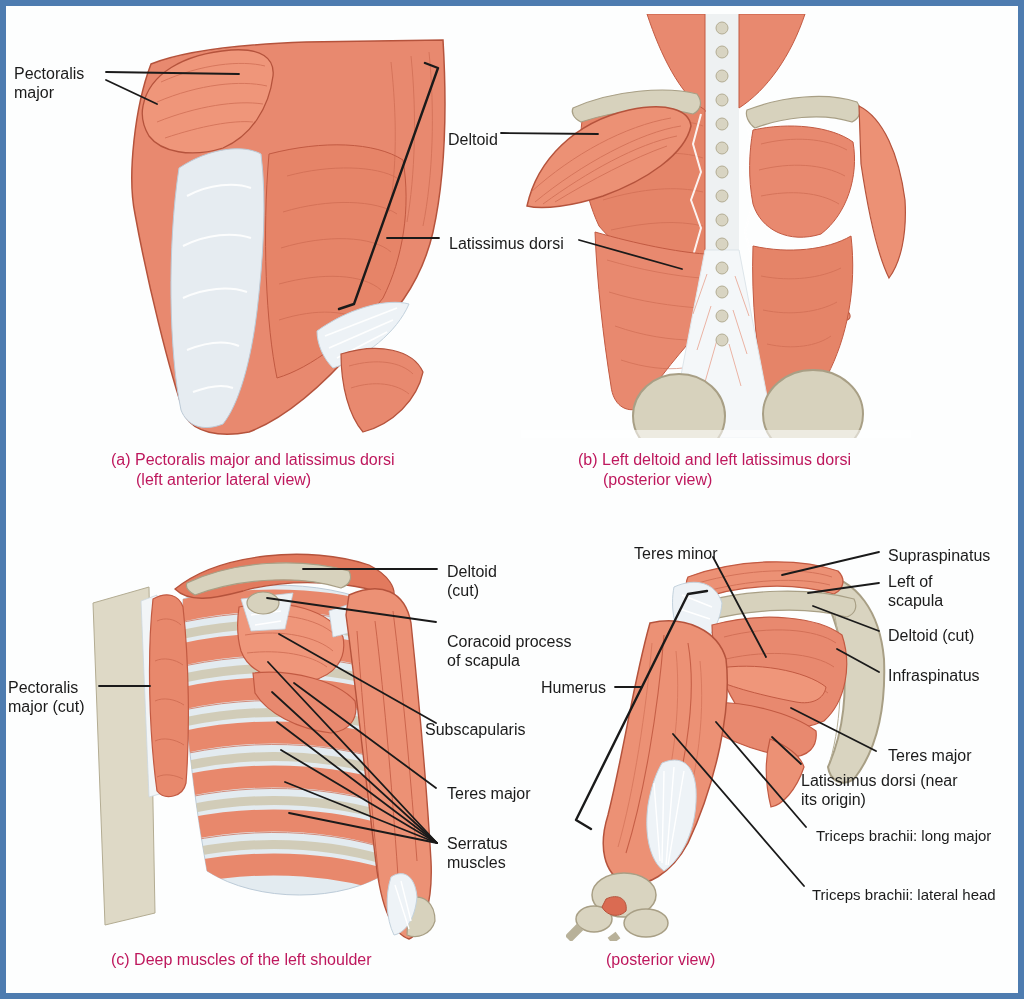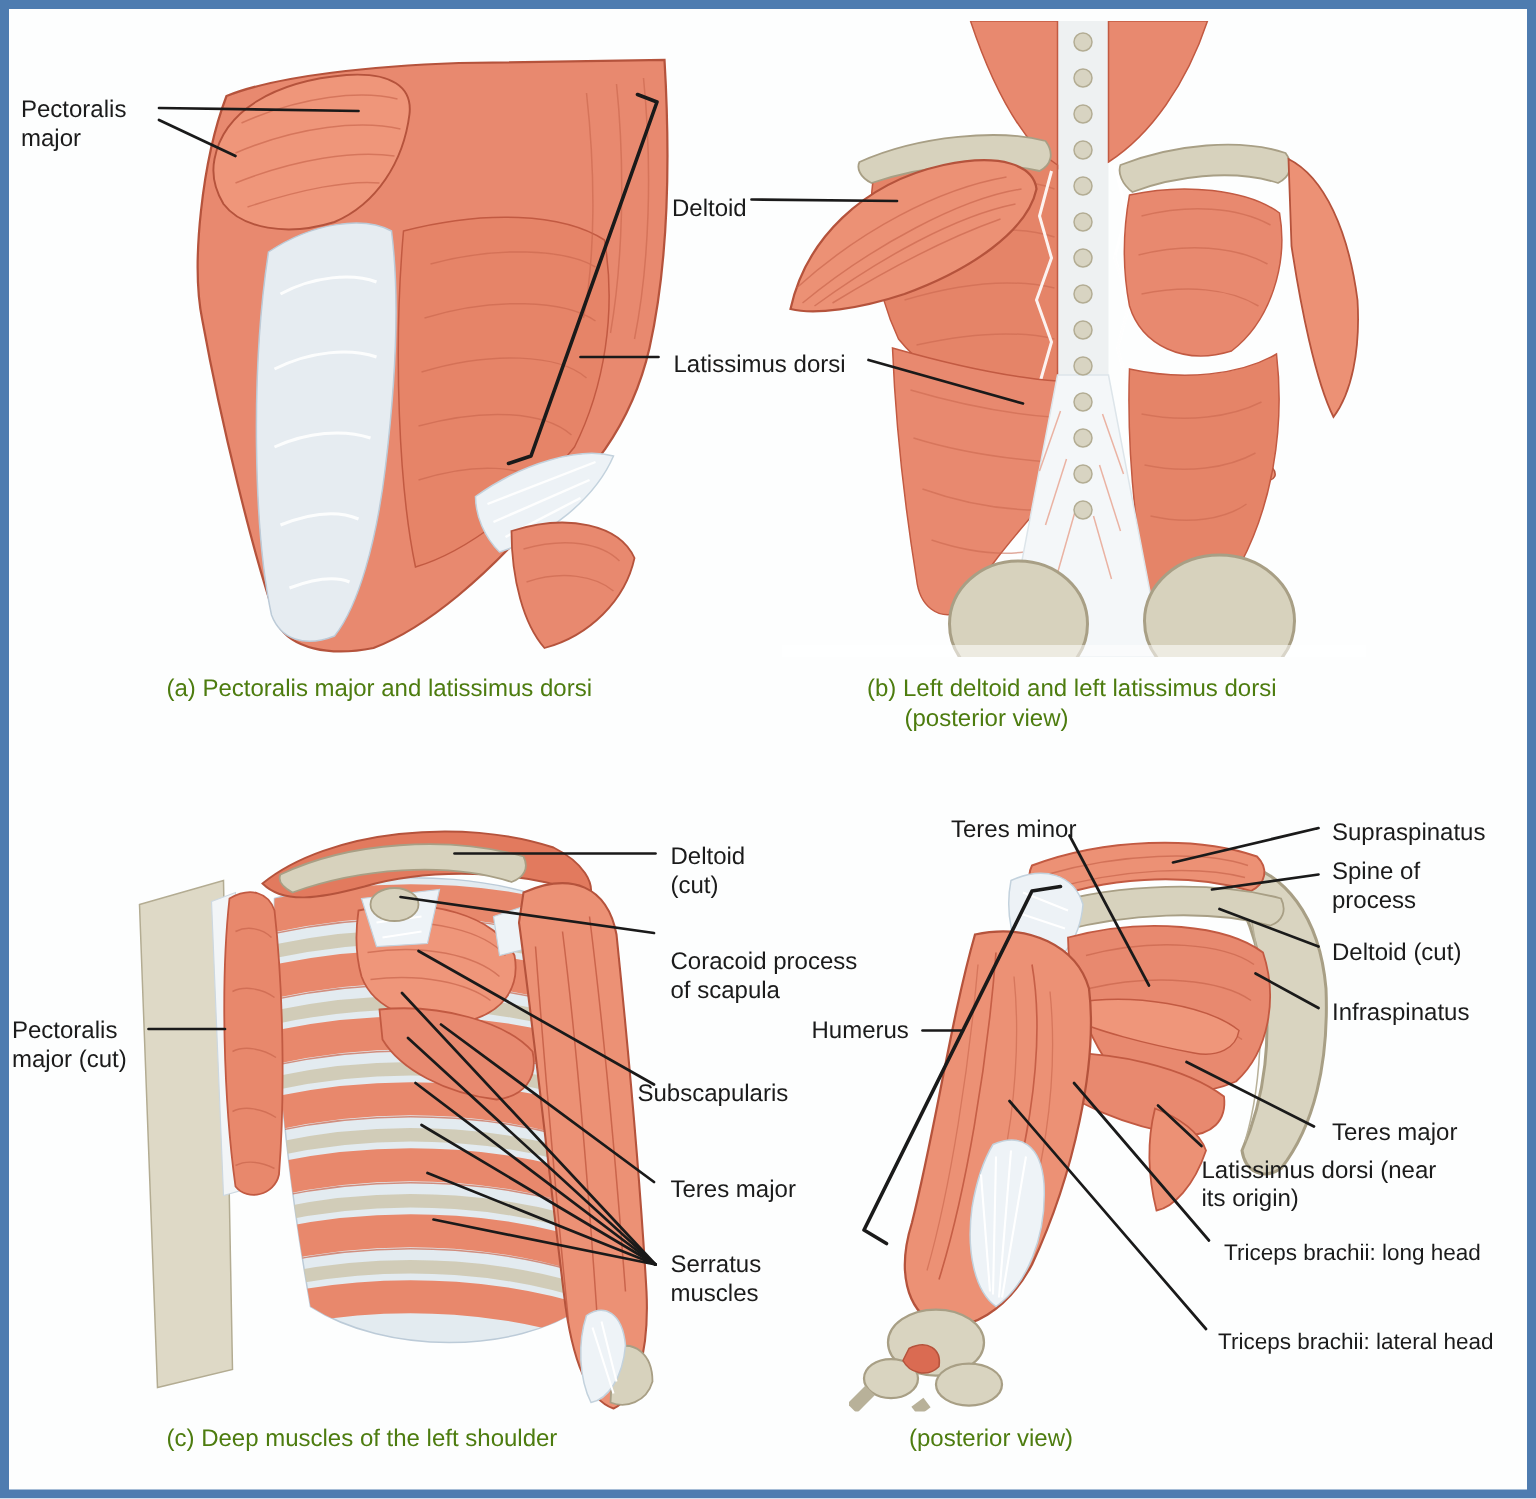--- a/index.html
+++ b/index.html
@@ -21,21 +21,21 @@
     border:6px solid var(--border);box-sizing:border-box;overflow:hidden;
     font-family:"Liberation Sans", sans-serif;color:var(--ink);
   }
   .art{position:absolute;}
   .lbl{
     position:absolute;font-size:16px;line-height:19px;color:var(--ink);
     white-space:normal;
   }
   .lbl.one{white-space:nowrap;}
   .lbl.small{font-size:15px;}
-  .caption{position:absolute;font-size:16px;line-height:20px;color:#4d7c0f;}
+  .caption{position:absolute;font-size:16px;line-height:20px;color:#be185d;}
   .caption .cap2{padding-left:25px;}
   #leaders{position:absolute;left:0;top:0;pointer-events:none;}
   svg{display:block;}
 </style>
 </head>
 <body>
 
 <div id="figure">
 
   <svg class="art" style="left:85px;top:30px" width="365" height="402" viewBox="0 0 365 402">
@@ -383,36 +383,37 @@
   <div class="lbl one" style="left:441px;top:778px">Teres major</div>
 
   <div class="lbl" style="left:441px;top:828px;width:80px">Serratus muscles</div>
 
   <div class="lbl one" style="left:628px;top:538px">Teres minor</div>
 
   <div class="lbl one" style="left:535px;top:672px">Humerus</div>
 
   <div class="lbl one" style="left:882px;top:540px">Supraspinatus</div>
 
-  <div class="lbl" style="left:882px;top:566px;width:90px">Spine of process</div>
+  <div class="lbl" style="left:882px;top:566px;width:90px">Left of scapula</div>
 
   <div class="lbl one" style="left:882px;top:620px">Deltoid (cut)</div>
 
   <div class="lbl one" style="left:882px;top:660px">Infraspinatus</div>
 
   <div class="lbl one" style="left:882px;top:740px">Teres major</div>
 
   <div class="lbl" style="left:795px;top:765px;width:170px">Latissimus dorsi (near its origin)</div>
 
-  <div class="lbl one small" style="left:810px;top:820px">Triceps brachii: long head</div>
+  <div class="lbl one small" style="left:810px;top:820px">Triceps brachii: long major</div>
 
   <div class="lbl one small" style="left:806px;top:879px">Triceps brachii: lateral head</div>
 
   <div class="caption" style="left:105px;top:444px">
     <div>(a) Pectoralis major and latissimus dorsi</div>
+    <div class="cap2">(left anterior lateral view)</div>
   </div>
   <div class="caption" style="left:572px;top:444px">
     <div>(b) Left deltoid and left latissimus dorsi</div>
     <div class="cap2">(posterior view)</div>
   </div>
   <div class="caption" style="left:105px;top:944px">
     <div>(c) Deep muscles of the left shoulder</div>
   </div>
   <div class="caption" style="left:575px;top:944px">
     <div class="cap2">(posterior view)</div>

